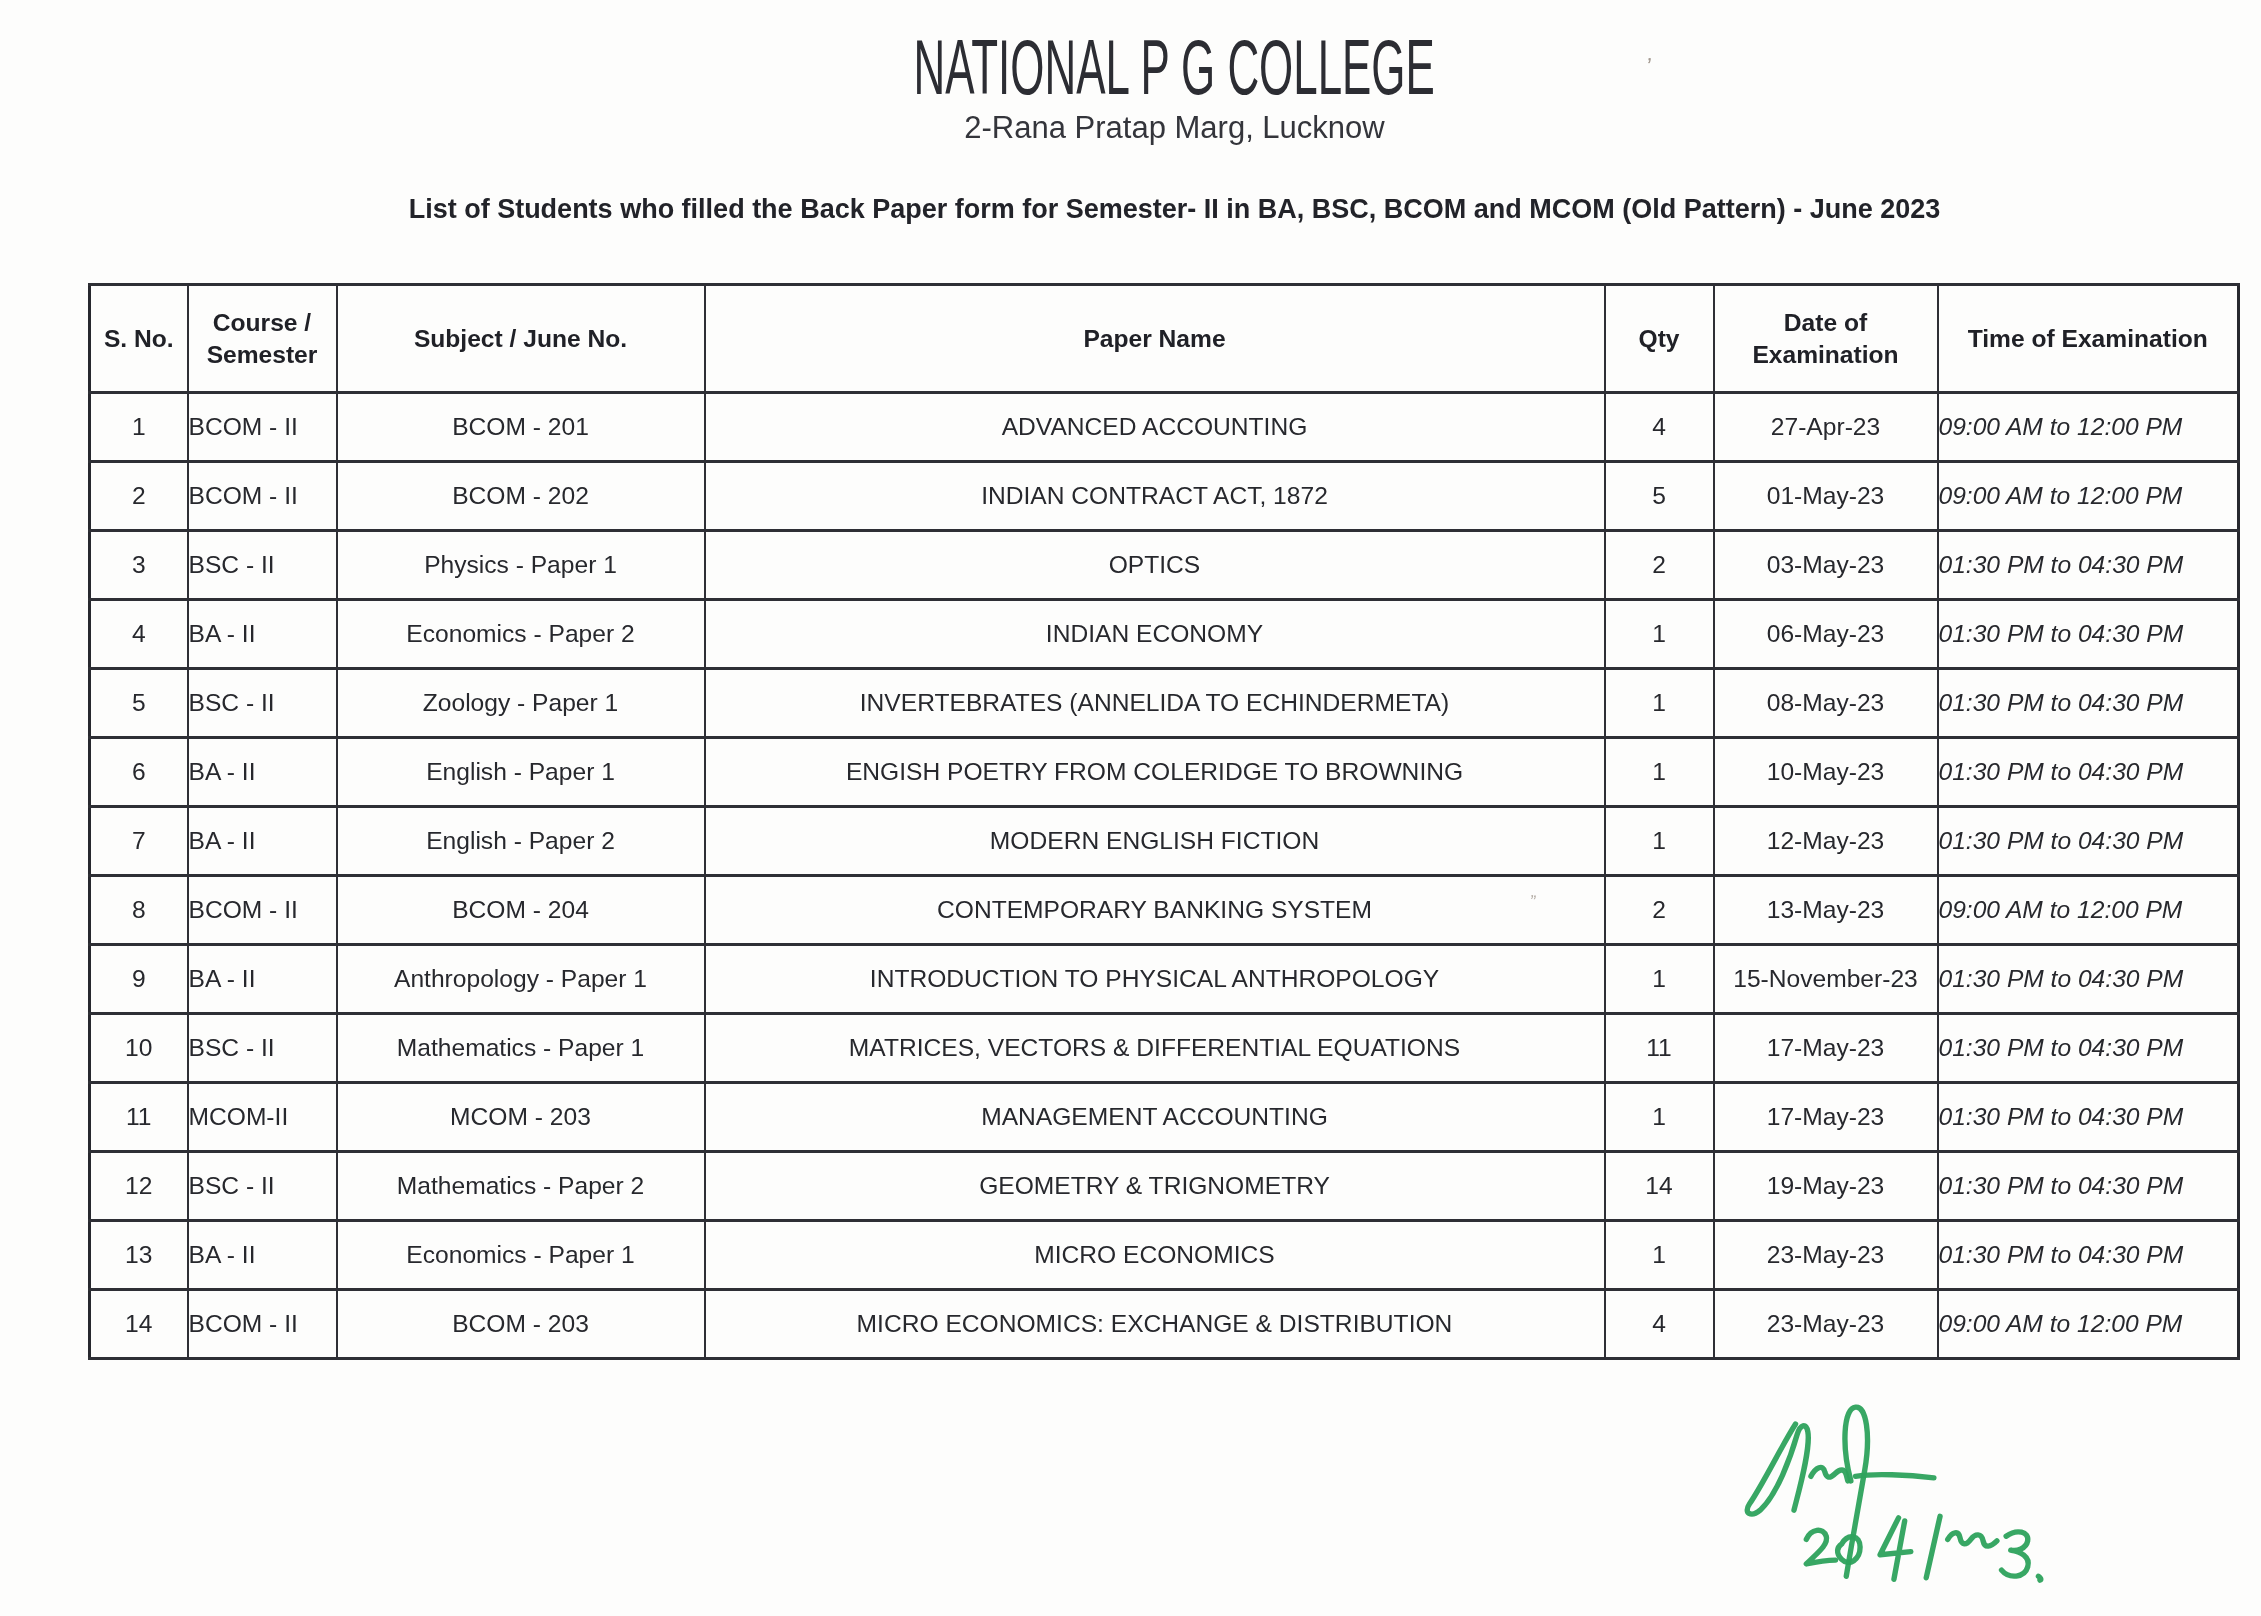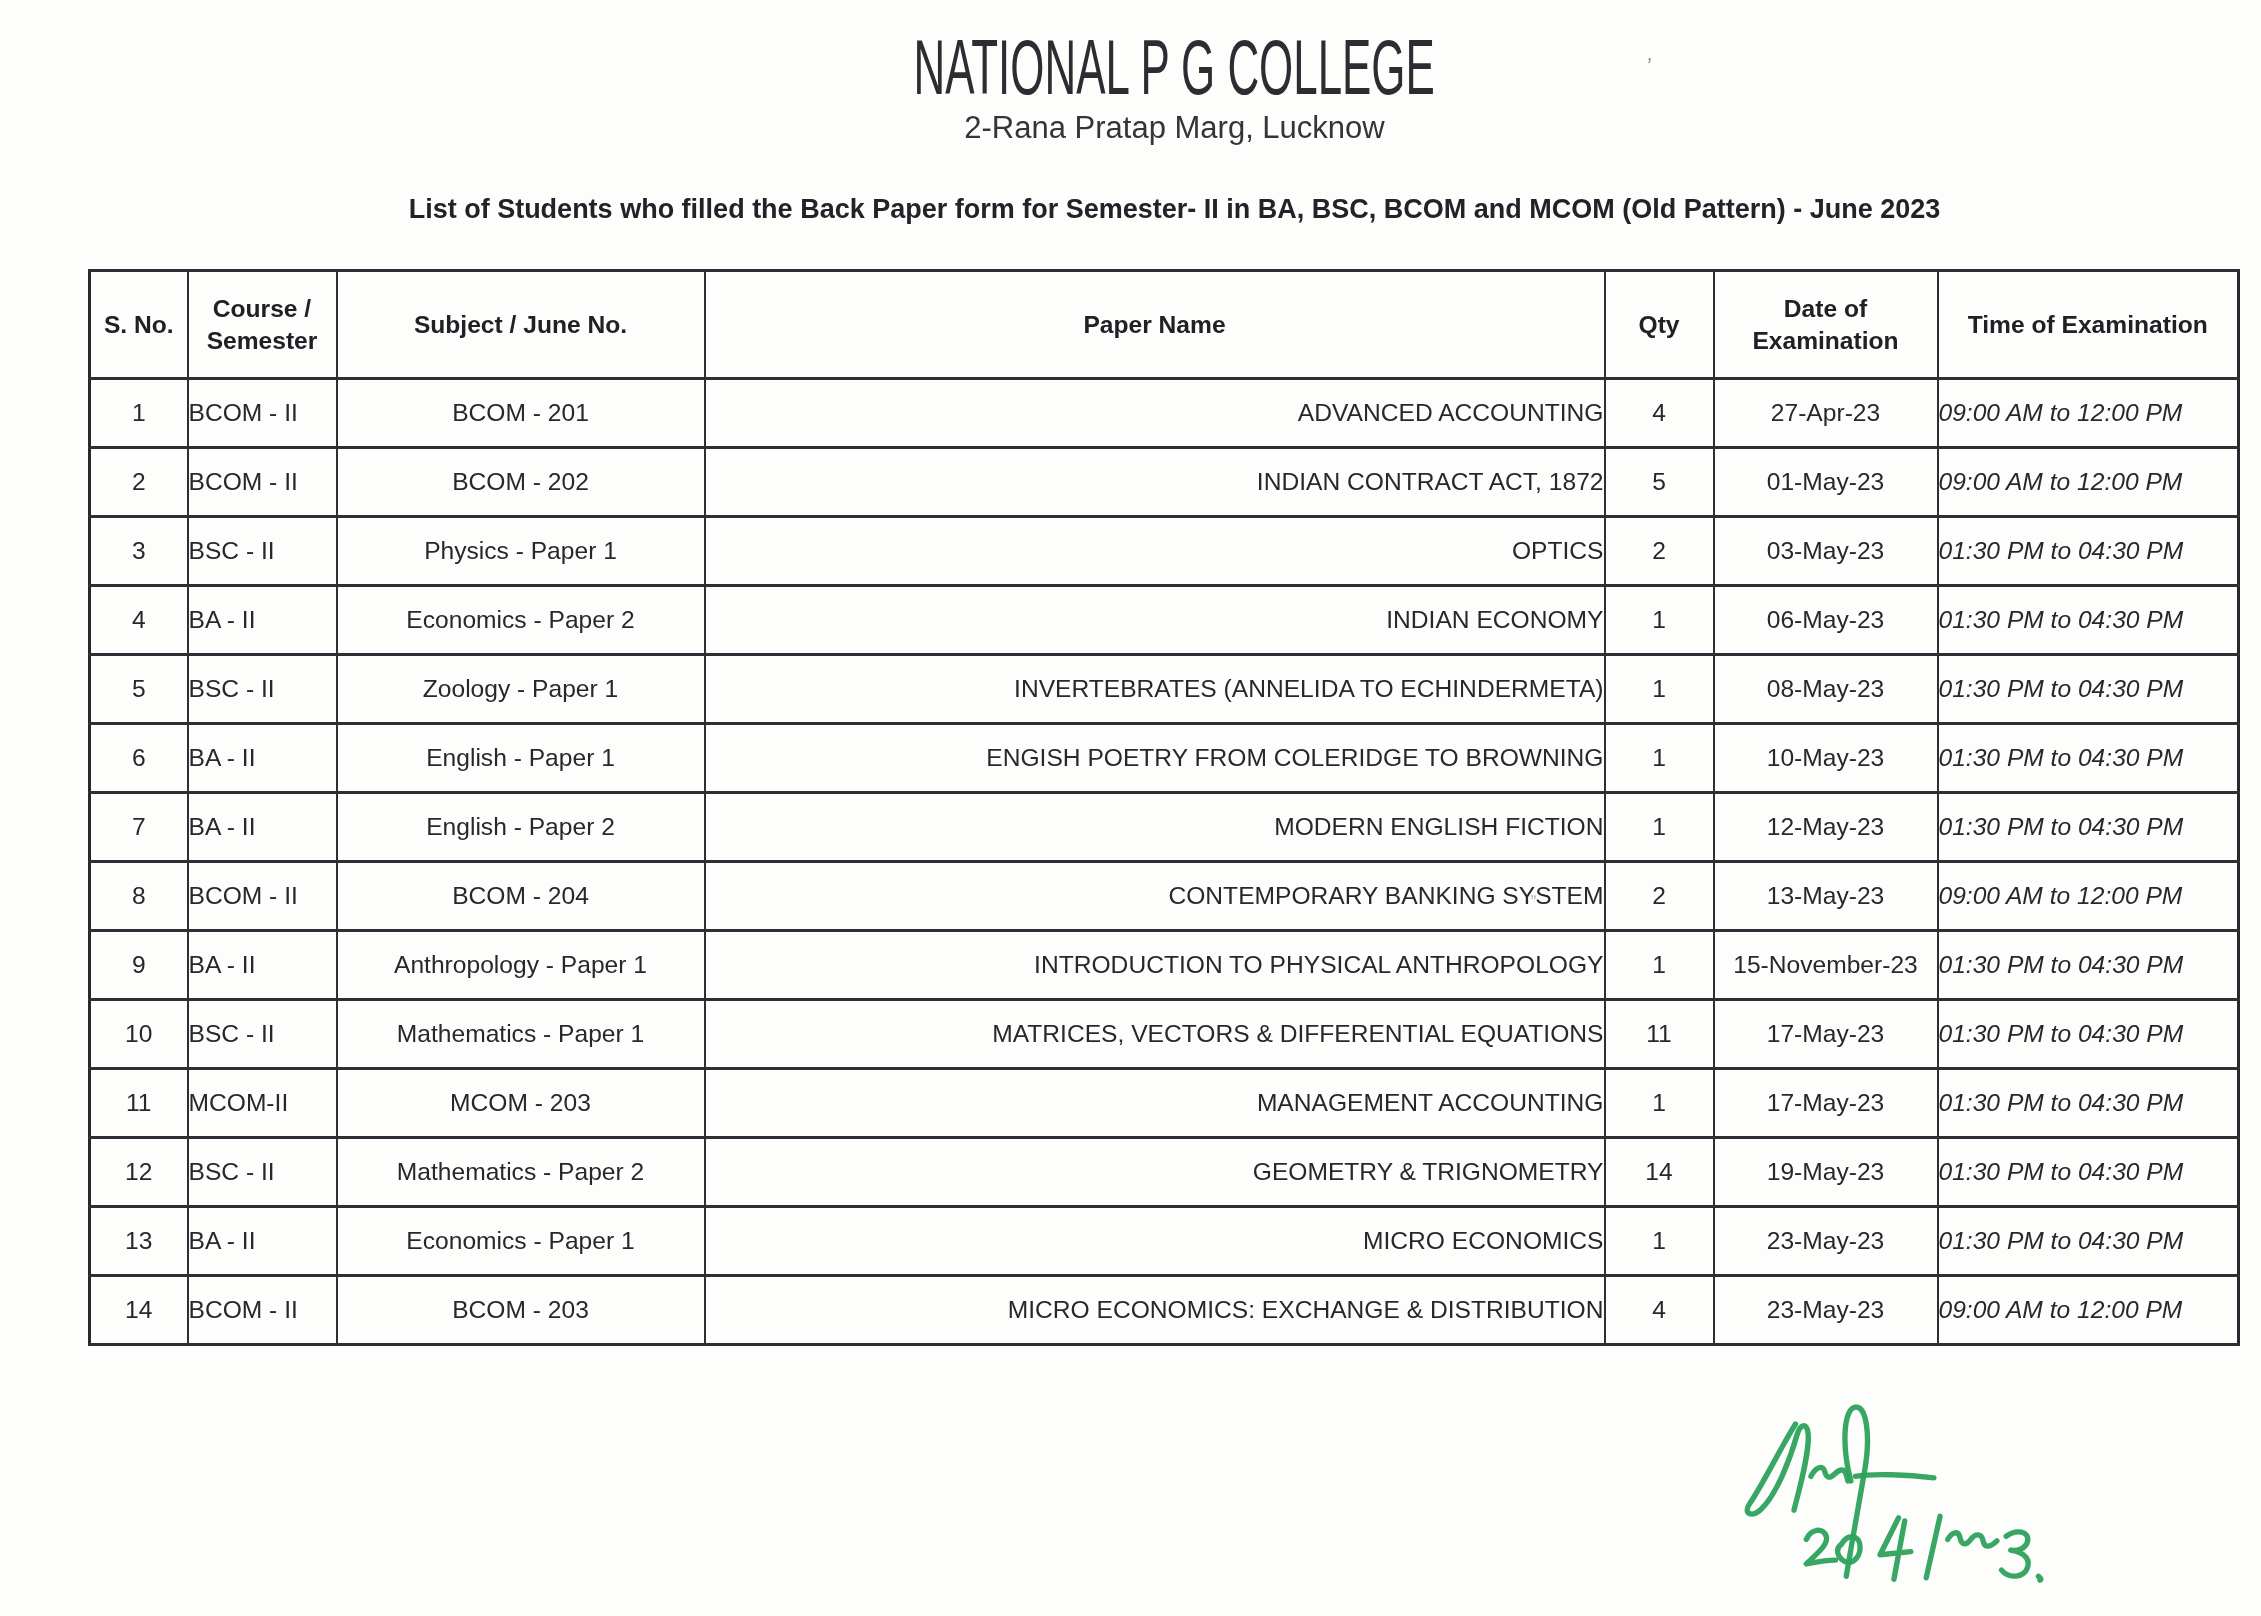--- a/index.html
+++ b/index.html
@@ -48,31 +48,31 @@
     font-size:24.6px;color:#27282d;
     background:transparent;
   }
   .exam-table th,.exam-table td{
     border:2.3px solid #2e2f35;
     border-top-width:3.1px;border-bottom-width:3.1px;
     vertical-align:middle;
     padding:0;
     overflow:hidden;
   }
-  .exam-table{border:3.1px solid #27282e;}
+  .exam-table{border:3.1px solid #27282e;margin-top:14px;}
   .exam-table thead tr{height:108px;}
   .exam-table tbody tr{height:69px;}
   .exam-table th{
     font-weight:700;font-size:24.6px;color:#202127;
     text-align:center;line-height:1.3;
   }
   .col-sno{text-align:center;}
   .col-course{text-align:left;padding-left:7px;}
   .col-subject{text-align:center;padding-left:6.1px;}
-  .col-paper{text-align:right;padding-left:4.6px;}
+  .col-paper{text-align:center;padding-left:4.6px;}
   .col-qty{text-align:center;}
   .col-date{text-align:center;padding-right:3.8px;white-space:nowrap;}
   .col-time{text-align:left;padding-left:5.4px;white-space:nowrap;font-style:italic;}
 
   
   .signature{
     position:absolute;left:1720px;top:1401px;width:354px;height:196px;
   }
   .signature path{
     fill:none;stroke:#2da25c;stroke-width:7;

